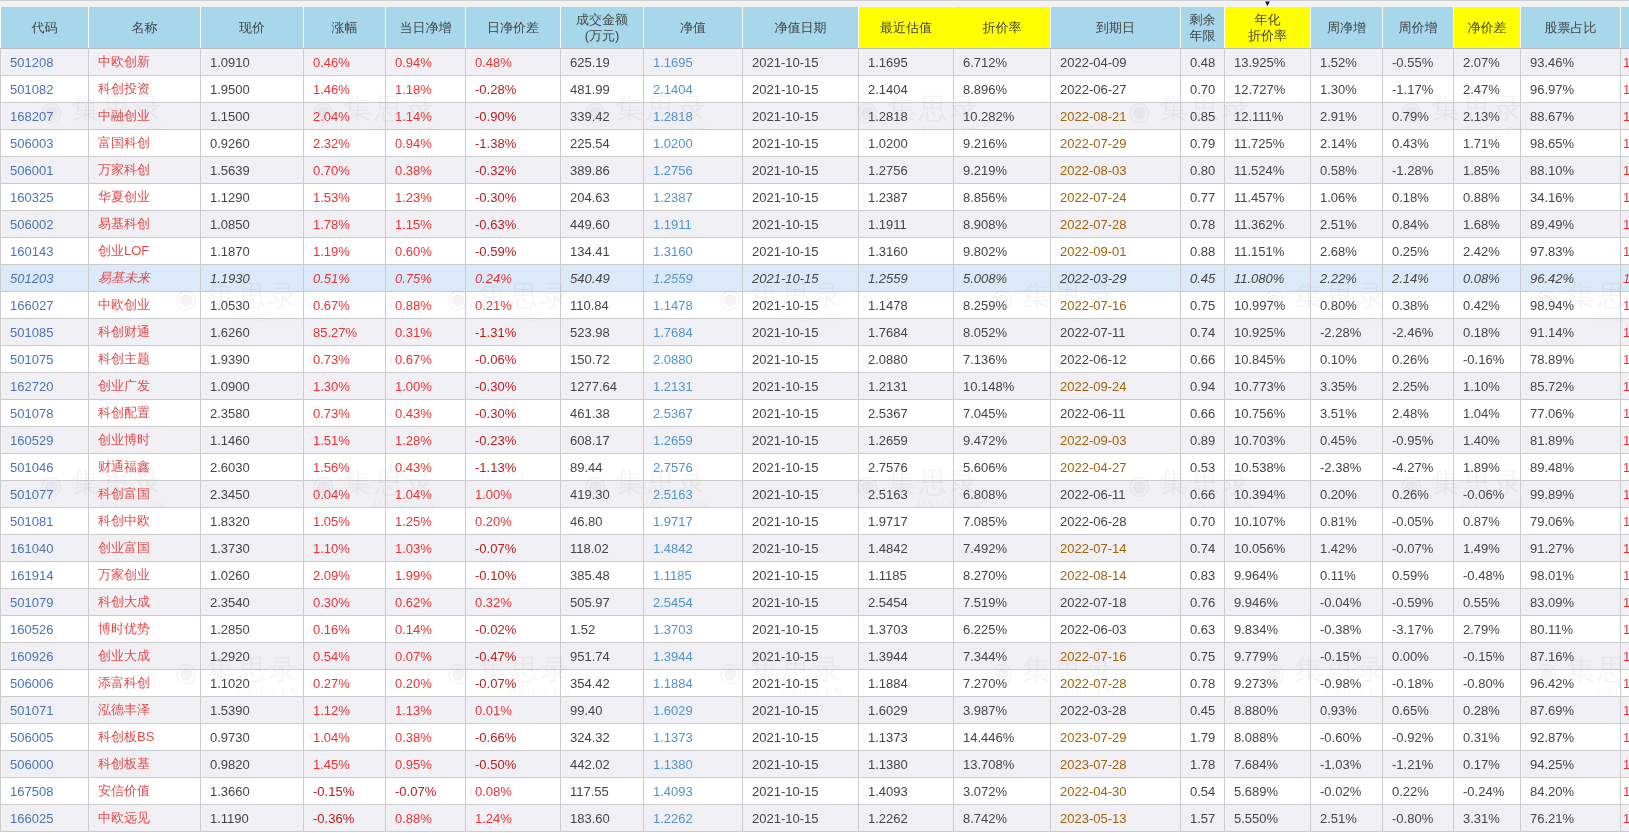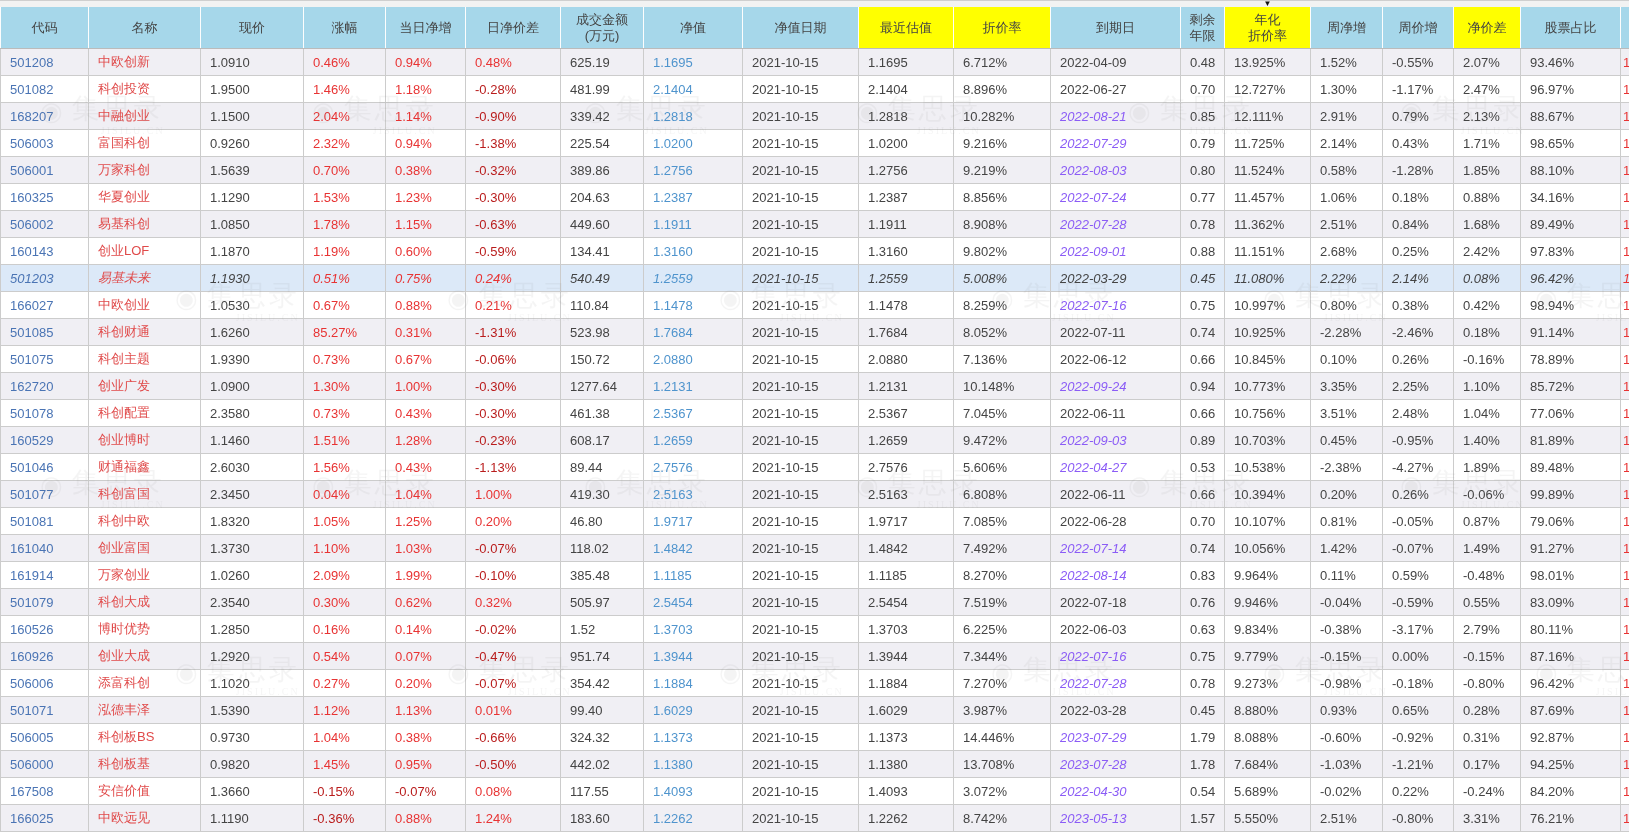--- a/index.html
+++ b/index.html
@@ -25,21 +25,21 @@
     height:27px;font-size:13px;color:#444;padding:0 2px 0 9px;background:#fff;
     border:1px solid #ccc;white-space:nowrap;overflow:hidden;box-sizing:border-box;
   }
   tr.odd td{background:#f0eff4;}
   tr.sel td{background:#dce9f8;font-style:italic;}
   .c-code{color:#4a74b4;}
   .c-name{color:#e04a4a;}
   .c-nav{color:#4f94cd;}
   .c-red{color:#e83333;}
   .c-green{color:#b91c1c;}
-  .c-date-est{color:#8b5cf6;font-style:italic;}
+  .c-date-est{color:#a16207;}
   .c-clip{color:#e83333;padding-left:2px;}
   .wm-layer{position:absolute;left:0;top:0;width:1629px;height:833px;pointer-events:none;z-index:5;}
   .wm-tile{position:absolute;color:#777;opacity:0.07;text-align:right;white-space:nowrap;}
   .wm-big{font-size:28px;letter-spacing:3px;line-height:28px;}
   .wm-logo{font-size:26px;vertical-align:-2px;margin-right:6px;}
   .wm-small{font-size:10px;letter-spacing:2px;margin-left:34px;font-family:Liberation Serif, serif;}
 </style>
 </head>
 <body>
 

